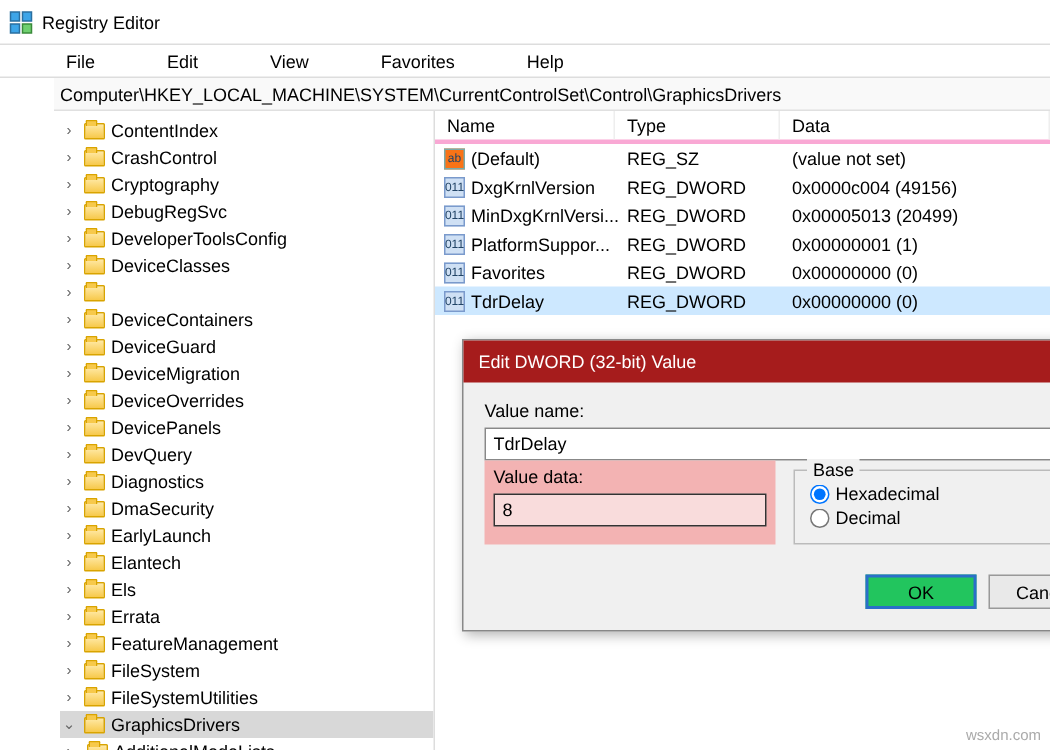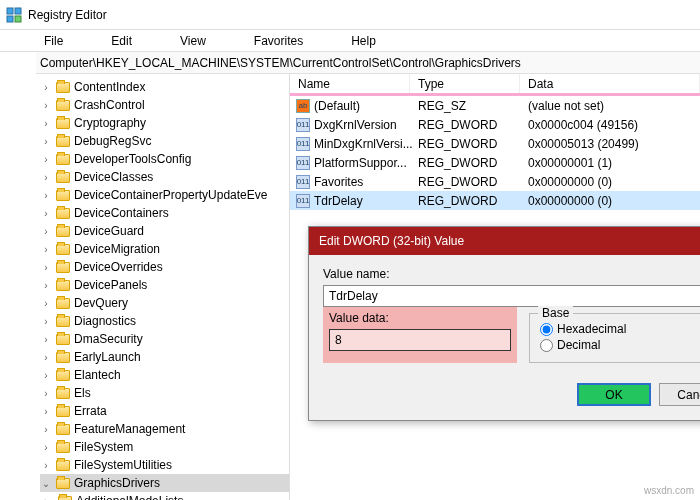--- a/index.html
+++ b/index.html
@@ -107,21 +107,20 @@
           <span>DeveloperToolsConfig</span>
         </div>
         <div class="tree-item">
           <span class="exp">›</span>
           <span class="folder-icon"></span>
           <span>DeviceClasses</span>
         </div>
         <div class="tree-item">
           <span class="exp">›</span>
           <span class="folder-icon"></span>
-          <span>DeviceContainerPropertyUpdateEve</span>
         </div>
         <div class="tree-item">
           <span class="exp">›</span>
           <span class="folder-icon"></span>
           <span>DeviceContainers</span>
         </div>
         <div class="tree-item">
           <span class="exp">›</span>
           <span class="folder-icon"></span>
           <span>DeviceGuard</span>

